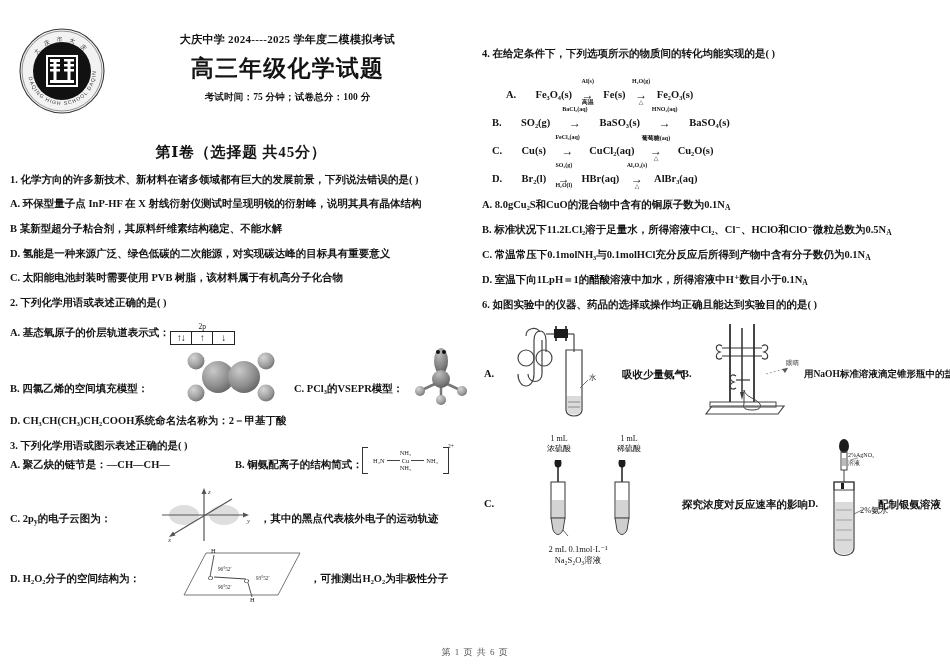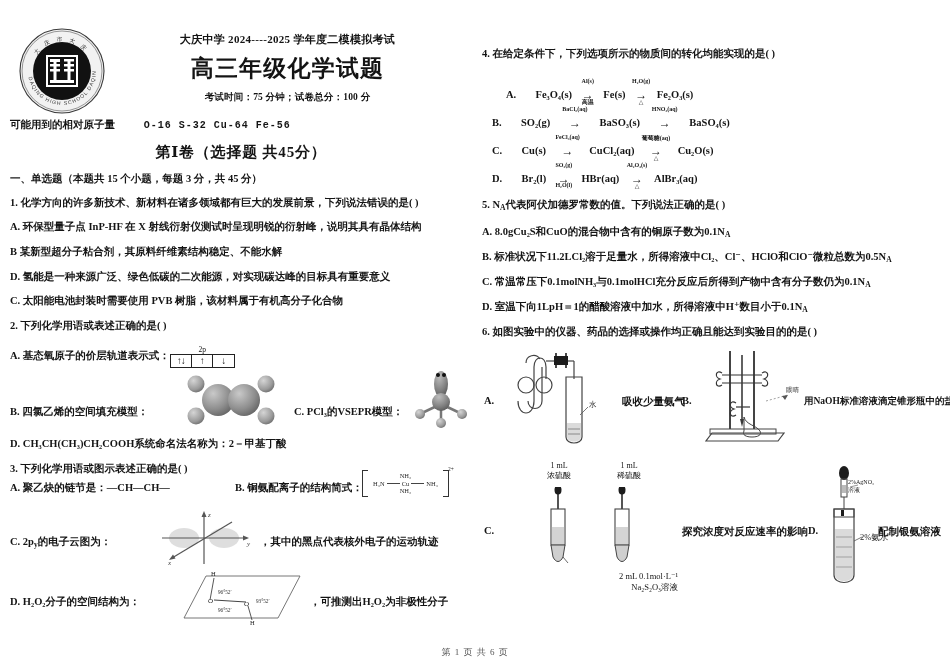--- a/index.html
+++ b/index.html
@@ -152,30 +152,25 @@
         </text>
       </svg>
     </div>
 
     <div class="title-block">
       <div class="school-line">大庆中学 2024----2025 学年度二模模拟考试</div>
       <div class="paper-title">高三年级化学试题</div>
       <div class="exam-meta">考试时间：75 分钟；试卷总分：100 分</div>
     </div>
 
-    <div class="atomic-row">
-      <span class="lbl">可能用到的相对原子量</span>
-      <span class="vals">O-16    S-32   Cu-64   Fe-56</span>
-    </div>
   </div>
 
   <div class="col col-left">
 
     <div class="section-head">第Ⅰ卷（选择题   共45分）</div>
-    <div class="subsection">一、单选题（本题共 15 个小题，每题 3 分，共 45 分）</div>
 
     <div class="q">
       <div class="q-stem">1. 化学方向的许多新技术、新材料在诸多领域都有巨大的发展前景，下列说法错误的是(    )</div>
       <span class="opt">A. 环保型量子点 InP-HF 在 X 射线衍射仪测试时呈现明锐的衍射峰，说明其具有晶体结构</span>
       <span class="opt">B  某新型超分子粘合剂，其原料纤维素结构稳定、不能水解</span>
       <span class="opt">D. 氢能是一种来源广泛、绿色低碳的二次能源，对实现碳达峰的目标具有重要意义</span>
       <span class="opt">C. 太阳能电池封装时需要使用 PVB 树脂，该材料属于有机高分子化合物</span>
     </div>
 
     <div class="q" style="margin-top:6px;">
@@ -373,23 +368,20 @@
         <span style="display:inline-block;position:relative;width:30px;text-align:center;vertical-align:middle;">
           <span style="position:absolute;left:50%;transform:translateX(-50%);top:-10px;font-size:6px;white-space:nowrap;">Al₂O₃(s)</span>
           <span style="font-size:12px;">→</span>
           <span style="position:absolute;left:50%;transform:translateX(-50%);top:10px;font-size:6px;white-space:nowrap;">△</span>
         </span>
         <span>AlBr₃(aq)</span>
       </div>
     </div>
 
     <div class="q" style="margin-top:8px;">
-      <div class="q-stem" style="margin-bottom:10px;">
-        <span>5. N</span><sub>A</sub><span>代表阿伏加德罗常数的值。下列说法正确的是(    )</span>
-      </div>
       <span class="opt"><span>A. 8.0gCu₂S和CuO的混合物中含有的铜原子数为0.1N</span><sub>A</sub></span>
       <span class="opt"><span>B. 标准状况下11.2LCl₂溶于足量水，所得溶液中Cl₂、Cl⁻、HClO和ClO⁻微粒总数为0.5N</span><sub>A</sub></span>
       <span class="opt"><span>C. 常温常压下0.1molNH₃与0.1molHCl充分反应后所得到产物中含有分子数仍为0.1N</span><sub>A</sub></span>
       <span class="opt"><span>D. 室温下向1LpH＝1的醋酸溶液中加水，所得溶液中H⁺数目小于0.1N</span><sub>A</sub></span>
     </div>
 
     <div class="q" style="margin-top:3px;">
       <div class="q-stem" style="margin-bottom:6px;">6. 如图实验中的仪器、药品的选择或操作均正确且能达到实验目的的是(    )</div>
 
       <div class="exp-row" style="height:108px;">
@@ -467,21 +459,21 @@
           <path d="M47,58 L61,58 L59,70 C56,76 52,76 49,70 Z" fill="#cfcfcf" stroke="#444" stroke-width="1"></path>
           <line x1="59" y1="70" x2="64" y2="76" stroke="#444" stroke-width="0.8"></line>
 
           <line x1="118" y1="2" x2="118" y2="22" stroke="#2a2a2a" stroke-width="1.6"></line>
           <ellipse cx="118" cy="3" rx="3.5" ry="4.5" fill="#1c1c1c"></ellipse>
           <rect x="111" y="22" width="14" height="36" fill="none" stroke="#444" stroke-width="1.1"></rect>
           <rect x="111.8" y="40" width="12.4" height="18" fill="#b8b8b8" opacity=".6"></rect>
           <path d="M111,58 L125,58 L123,70 C120,76 116,76 113,70 Z" fill="#cfcfcf" stroke="#444" stroke-width="1"></path>
         </svg>
 
-        <div style="position:absolute;left:-4px;top:112px;width:200px;text-align:right;font-size:8.5px;line-height:1.3;white-space:pre-line;">2 mL 0.1mol·L⁻¹
+        <div style="position:absolute;left:-4px;top:112px;width:200px;text-align:center;font-size:8.5px;line-height:1.3;white-space:pre-line;">2 mL 0.1mol·L⁻¹
 Na₂S₂O₃溶液</div>
 
         <span class="exp-cap" style="position:absolute;left:200px;top:66px;">探究浓度对反应速率的影响</span>
 
         <span class="opt-letter" style="position:absolute;left:326px;top:66px;">D.</span>
 
         <svg width="80" height="130" viewBox="0 0 80 130" style="position:absolute;left:336px;top:6px;">
 
           <ellipse cx="26" cy="8" rx="5" ry="7" fill="#1c1c1c"></ellipse>
           <rect x="23" y="14" width="6" height="18" fill="none" stroke="#444" stroke-width="1"></rect>

